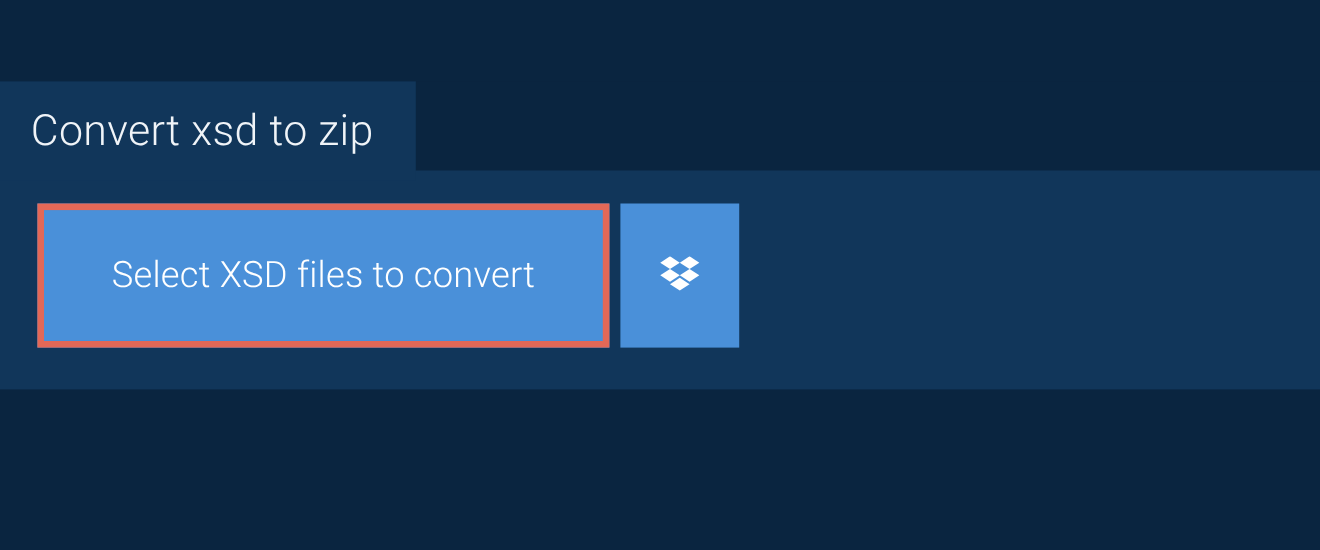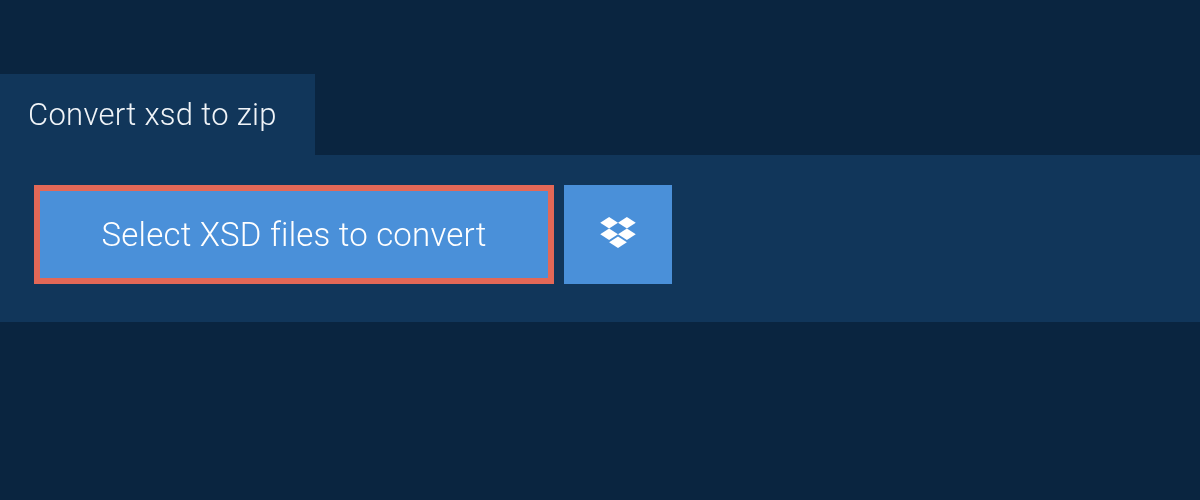--- a/index.html
+++ b/index.html
@@ -17,41 +17,41 @@
     .tab {
       position: absolute;
       top: 74px;
       left: 0;
       background: #11365a;
       padding: 22px 38px 22px 28px;
       z-index: 2;
     }
     .tab-label {
       color: #f0f4f8;
-      font-size: 31px;
+      font-size: 39px;
       font-weight: 300;
       letter-spacing: 0.3px;
     }
     .content-area {
       position: absolute;
       top: 155px;
       left: 0;
       width: 100%;
       background: #11365a;
       padding: 30px 34px 38px 34px;
     }
     .button-row {
       display: flex;
       gap: 10px;
       align-items: stretch;
     }
     .select-button {
       background: #4a90d9;
       border: 6px solid #e36857;
-      padding: 24px 48px;
+      padding: 40px 48px;
       display: flex;
       align-items: center;
       justify-content: center;
       cursor: pointer;
       min-width: 520px;
     }
     .select-button-label {
       color: #ffffff;
       font-size: 33px;
       font-weight: 300;

